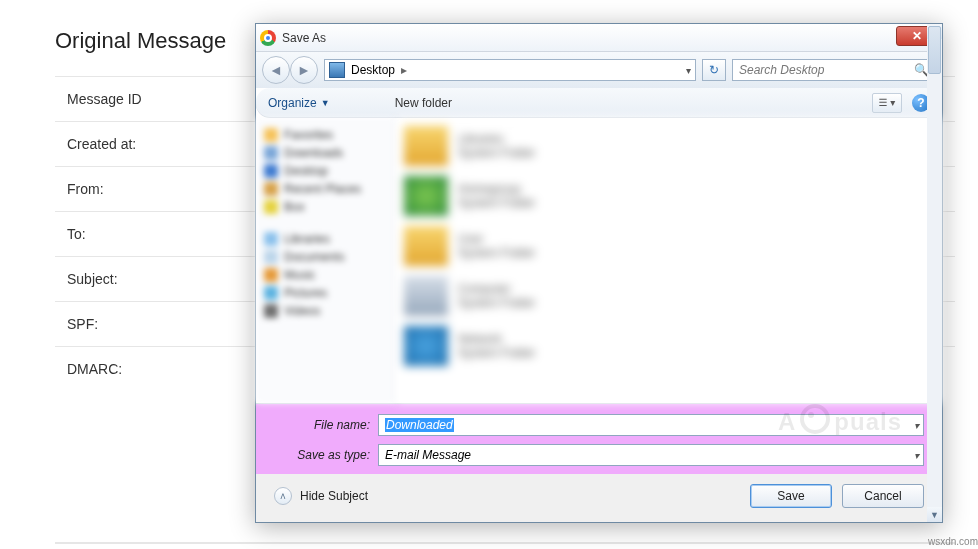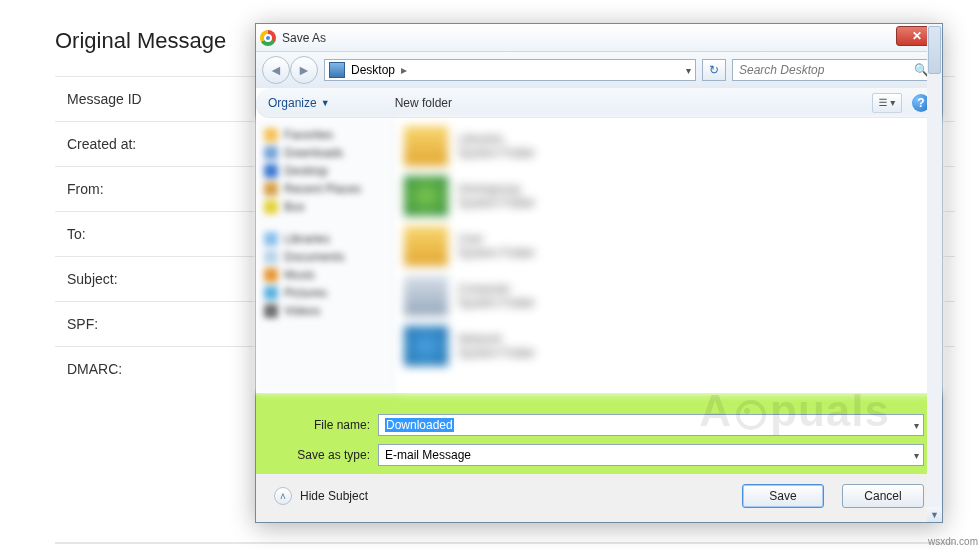--- a/index.html
+++ b/index.html
@@ -57,37 +57,37 @@
   .big-ico{ width:44px;height:40px;}
   .folder-item .txt{ color:#555; font-size:12px;}
   .scroll-gutter{ position:absolute; right:0; top:0; width:15px; height:100%; background:#eef2f7;}
   .scroll-gutter .track{ position:absolute; right:1px; top:2px; width:13px; height:48px;
                           background:linear-gradient(#dce6f1,#c4d4e6); border:1px solid #a8bed4; border-radius:2px;}
   .scroll-gutter .arrow{ position:absolute; right:0; width:15px; height:15px;
                           background:linear-gradient(#f3f7fb,#dde7f2); display:flex;align-items:center;justify-content:center;
                           font-size:9px;color:#5a728c;}
   .scroll-gutter .arrow.up{ top:0;}   .scroll-gutter .arrow.down{ bottom:0;}
 
-  .form-area{ background:#bef264; padding:20px 18px 0 18px; border-top:1px solid #d0d7e0;}
+  .form-area{ background:#f0abfc; padding:10px 18px 0 18px; border-top:1px solid #d0d7e0;font-style:italic;}
   .form-row{ display:flex; align-items:center; margin-bottom:8px;}
   .form-row label{ width:96px; text-align:right; margin-right:8px; font-size:12px; color:#222;}
   .combo{ flex:1; height:22px; border:1px solid #8fa6bf; background:#fff; display:flex; align-items:center; padding:0 6px;
           font-size:12px; position:relative;}
   .combo .cdrop{ position:absolute; right:4px; font-size:10px; color:#555;}
   .filename .sel{ background:#3399ff; color:#fff; padding:0 1px;}
   .button-row{ display:flex; align-items:center; padding:10px 18px 14px 18px; background:#f0f0f0;}
   .hide-folders{ display:flex; align-items:center; gap:8px; font-size:12px; color:#222;}
   .hide-folders .chev{ width:18px;height:18px;border:1px solid #b4c1d0;border-radius:50%;
                        background:linear-gradient(#fff,#e3ecf5); display:flex;align-items:center;justify-content:center;
                        font-size:10px;color:#5a728c;}
-  .btns{ margin-left:auto; display:flex; gap:18px;}
+  .btns{ margin-left:auto; display:flex; gap:10px;}
   .winbtn{ width:82px; height:24px; border:1px solid #8fa6bf; background:linear-gradient(#fefefe,#e4ebf3);
            border-radius:3px; font-size:12px; color:#222; display:flex;align-items:center;justify-content:center; cursor:pointer;}
   .winbtn.primary{ border-color:#4d90d9; box-shadow: inset 0 0 0 1px #a8ccf1;}
-  .watermark{ position:absolute; right:52px; bottom:86px; font-size:44px; font-weight:800; color:#000;
+  .watermark{ position:absolute; right:40px; bottom:86px; font-size:24px; font-weight:800; color:#000;
               opacity:0.08; letter-spacing:1px; pointer-events:none; font-family: Arial, sans-serif;}
   .wm-icon{ display:inline-block; width:30px; height:30px; border:4px solid #000; border-radius:50%;
             position:relative; vertical-align:-4px; margin:0 4px;}
   .wm-icon::after{ content:""; position:absolute; width:6px; height:6px; background:#000; border-radius:50%; top:4px; left:4px;}
   .credit{ position:absolute; right:0; bottom:2px; font-size:10px; color:#888;}
   .tiny-bar{ position:absolute; left:55px; bottom:6px; width:900px; height:10px; background:#fff; box-shadow:0 -1px 0 #e6e6e6 inset,0 1px 0 #e6e6e6;}
 </style>
 </head>
 <body>
 

